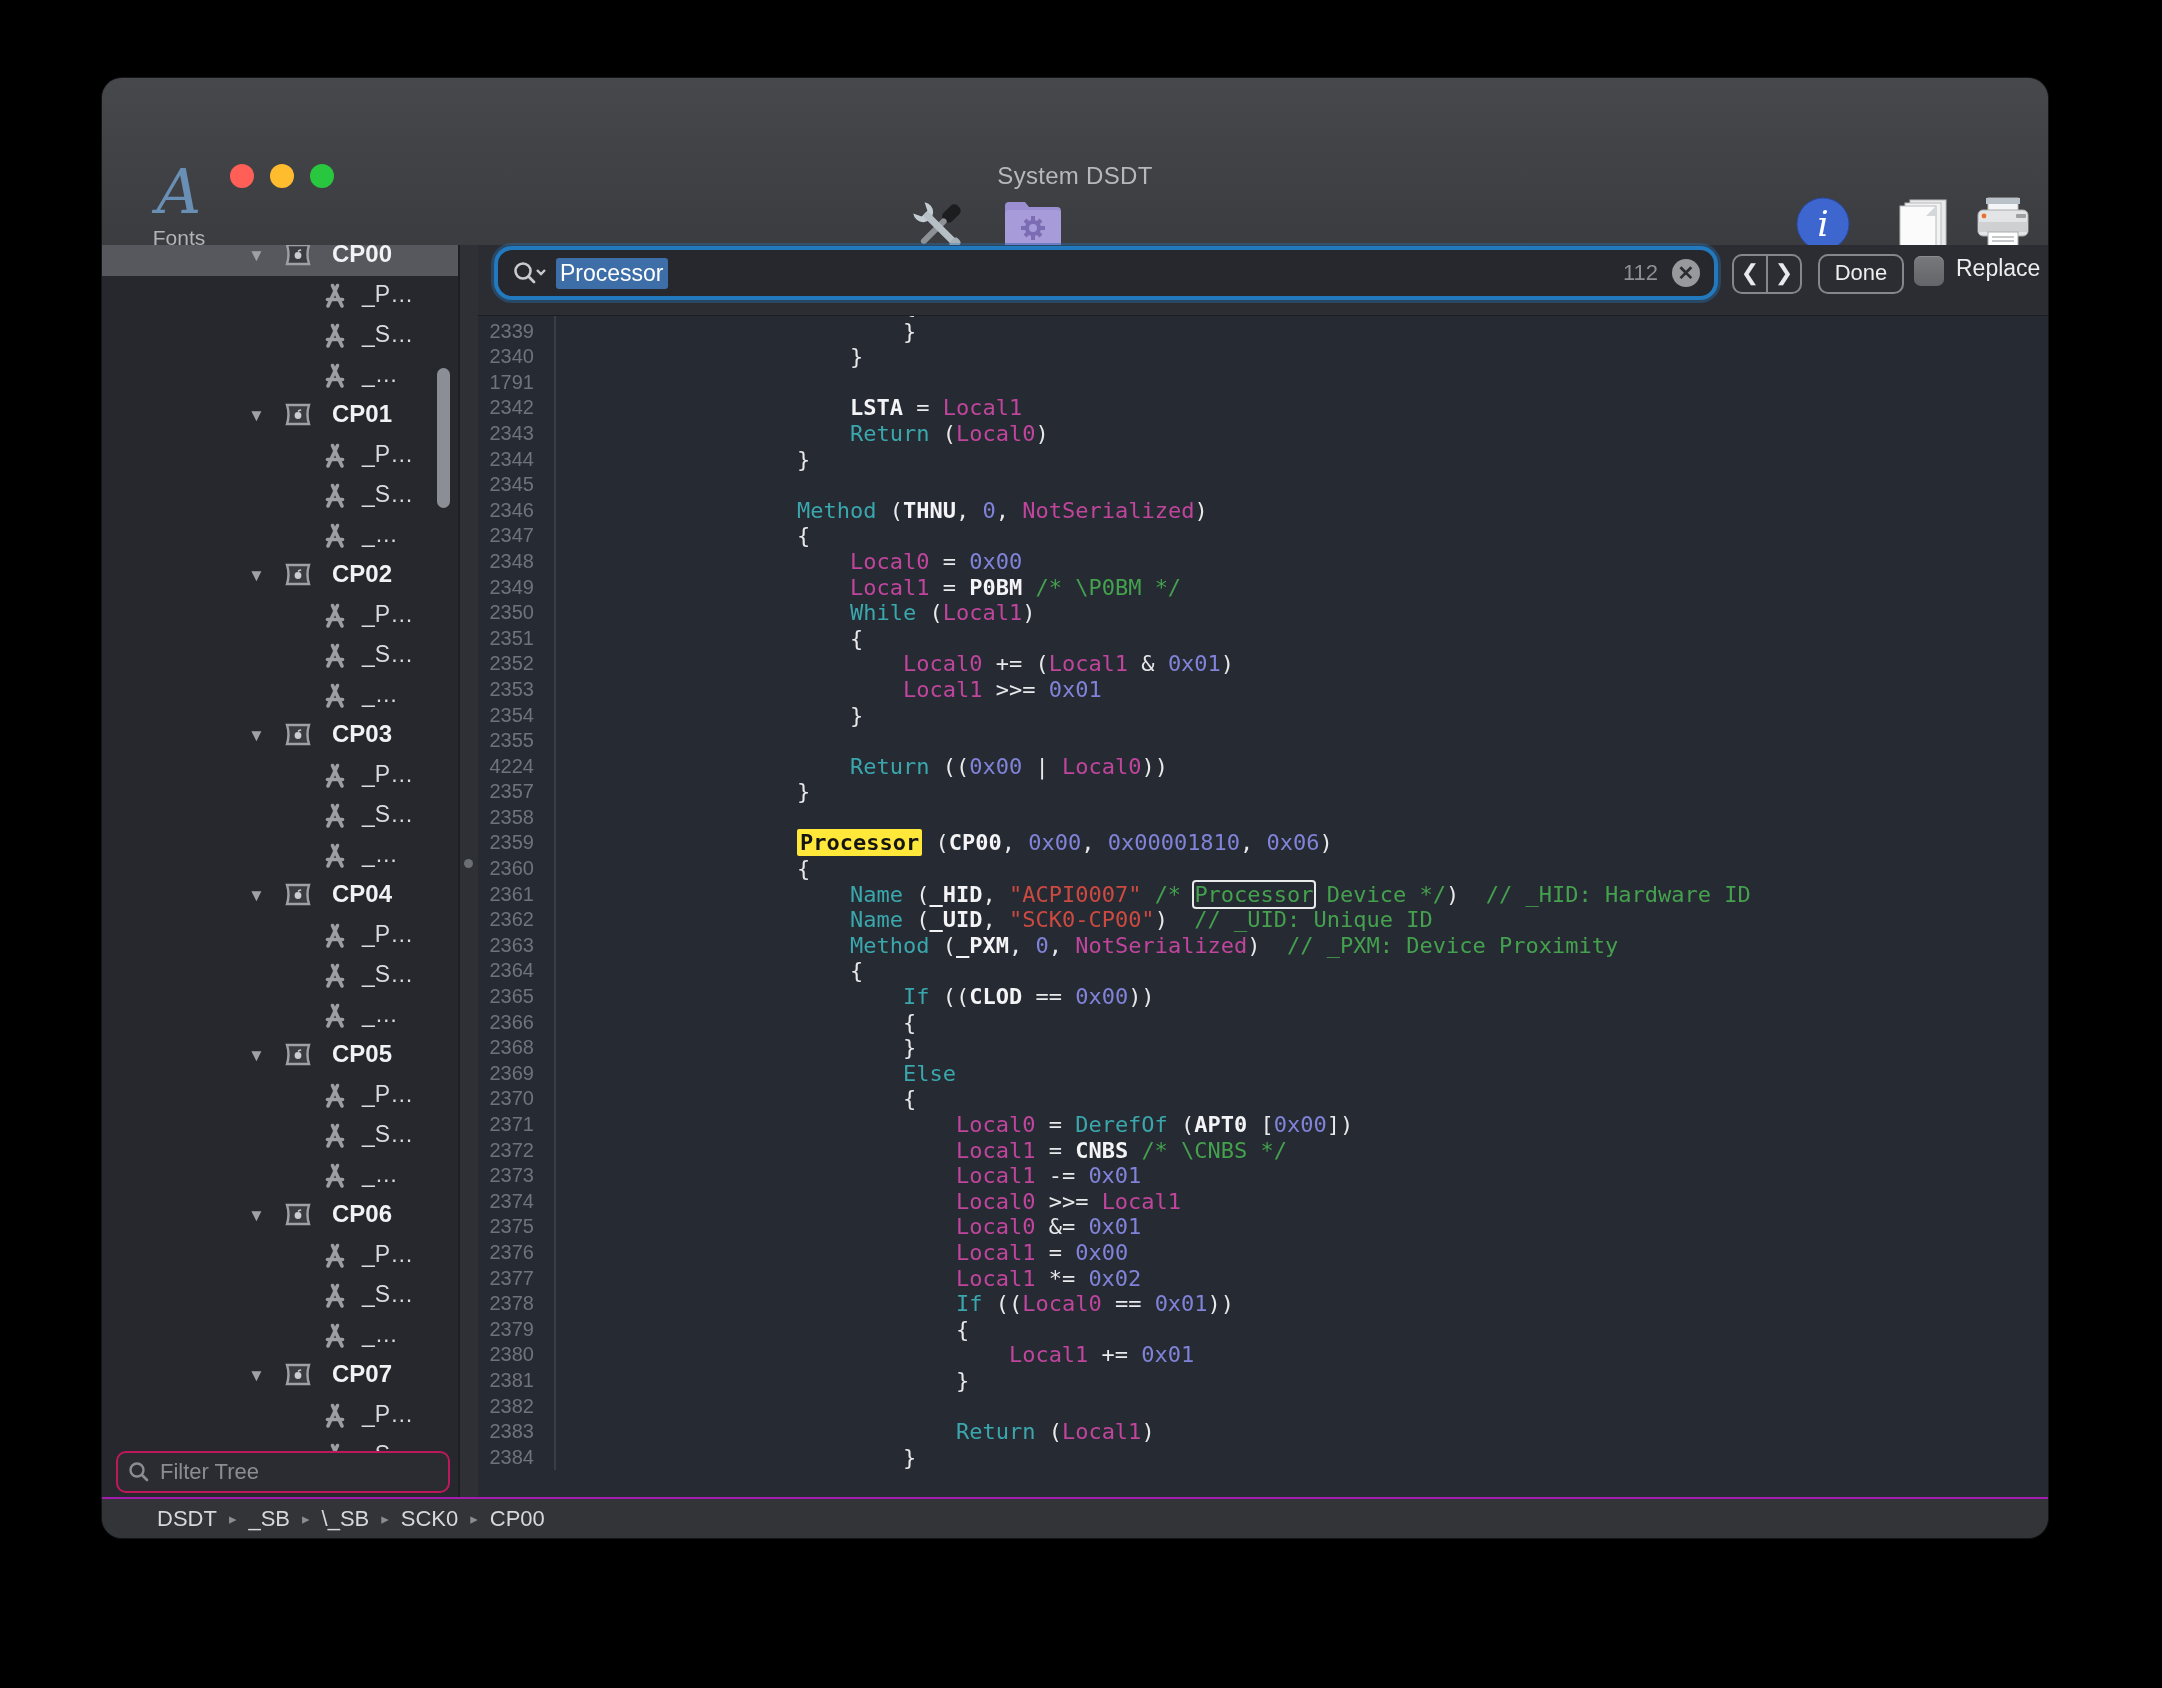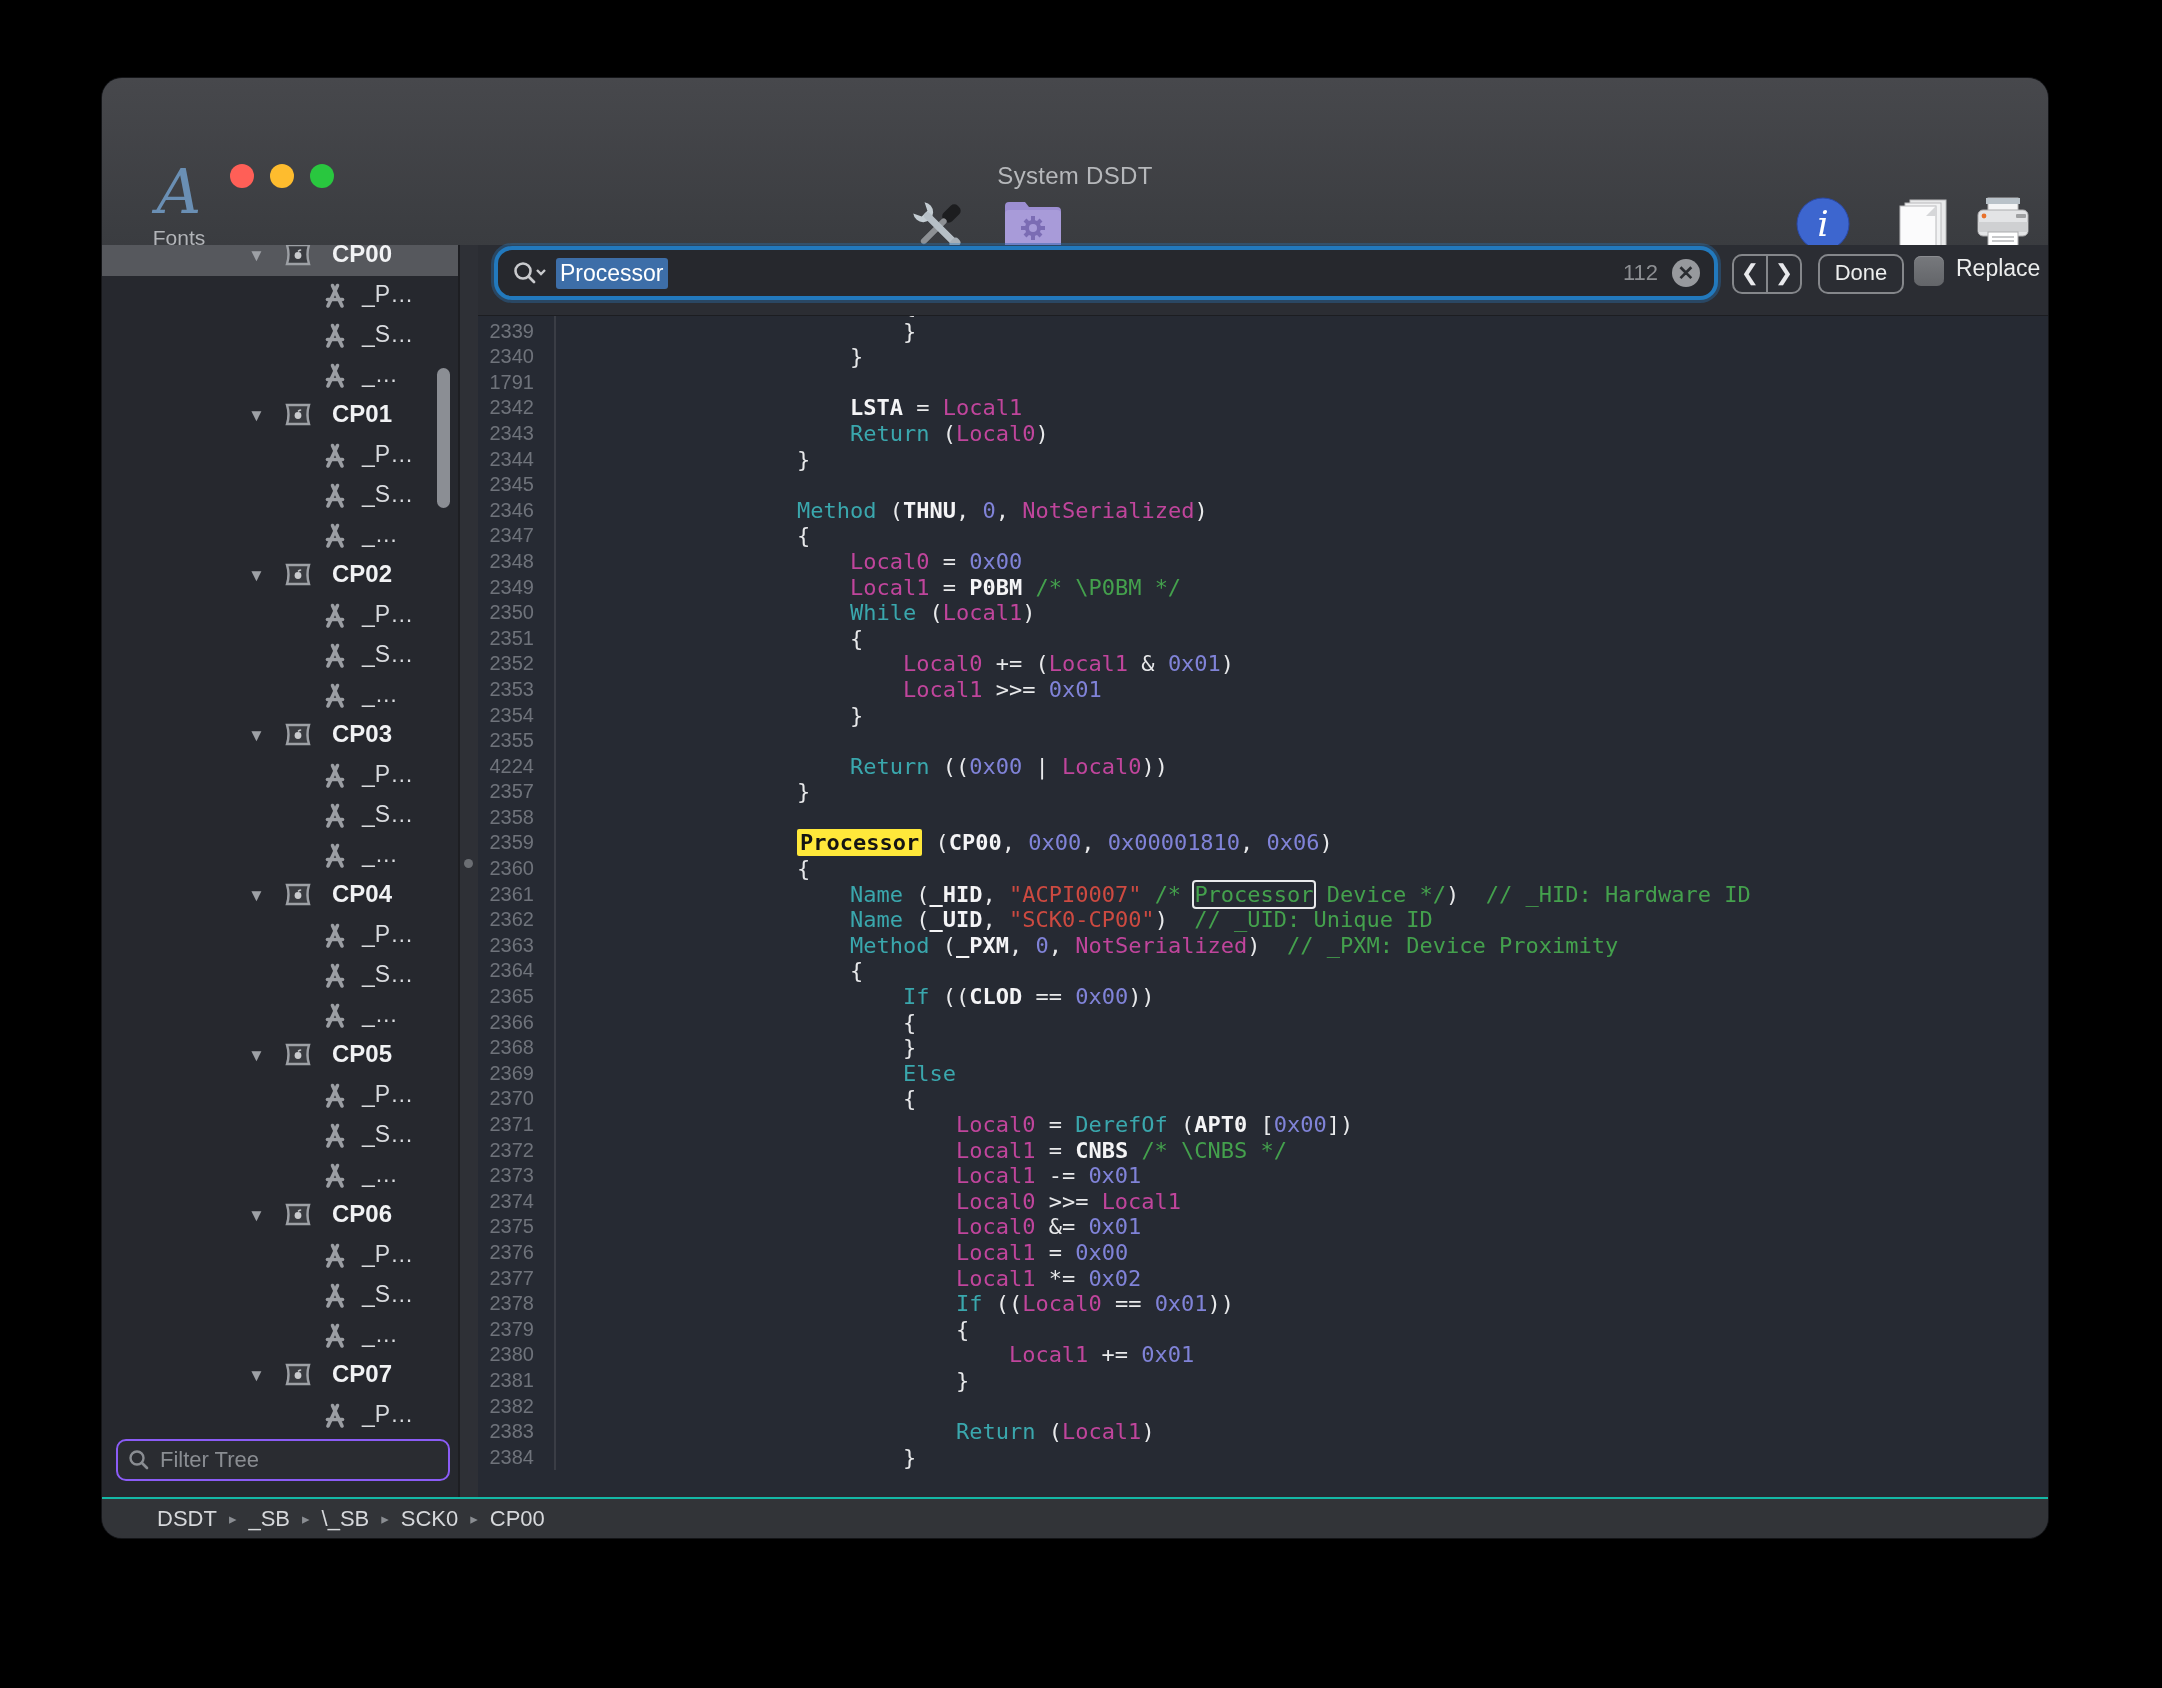--- a/index.html
+++ b/index.html
@@ -75,27 +75,27 @@
   
   .tree{position:absolute;left:0;top:0;width:100%;}
   .trow{position:absolute;left:0;width:100%;height:40px;display:flex;align-items:center;}
   .trow.sel{background:#56585d;}
   .tri{position:absolute;left:146px;top:9px;width:22px;height:22px;color:#9da0a5;font-size:17px;line-height:22px;}
   .picon{position:absolute;left:180px;top:4px;}
   .micon{position:absolute;left:218px;top:5px;}
   .tlabel{position:absolute;left:230px;top:4px;font-size:24px;font-weight:600;color:#f1f2f4;}
   .clabel{position:absolute;left:260px;top:5px;font-size:23px;color:#d8dade;}
   .sb-scroll{position:absolute;left:335px;top:123px;width:13px;height:140px;border-radius:7px;background:#8b8e94;}
-  .filterbox{position:absolute;left:14px;bottom:16px;width:330px;height:38px;border:2px solid #8b5cf6;
+  .filterbox{position:absolute;left:14px;bottom:4px;width:330px;height:38px;border:2px solid #be185d;
              border-radius:10px;background:#2a2c31;display:flex;align-items:center;}
   .filterbox .fico{margin-left:10px;display:flex;}
   .filterbox .ftext{margin-left:10px;font-size:22px;color:#8a8d92;}
   
   .statusbar{position:absolute;left:0;bottom:0;width:100%;height:41px;background:#323438;
-             border-top:2px solid #14b8a6;display:flex;align-items:center;padding-left:55px;box-sizing:border-box;}
+             border-top:2px solid #a21caf;display:flex;align-items:center;padding-left:55px;box-sizing:border-box;}
   .crumb{font-size:22px;color:#d6d8db;}
   .csep{font-size:15px;color:#8a8d92;margin:0 12px;}
 </style>
 </head>
 <body>
 
 <div class="window">
 
   <div class="titlebar">
     <div class="tl red"></div>

